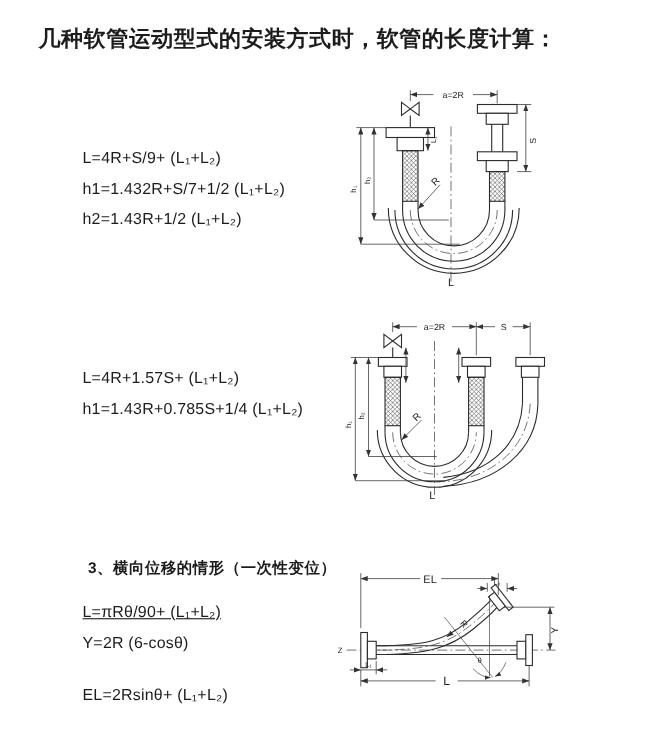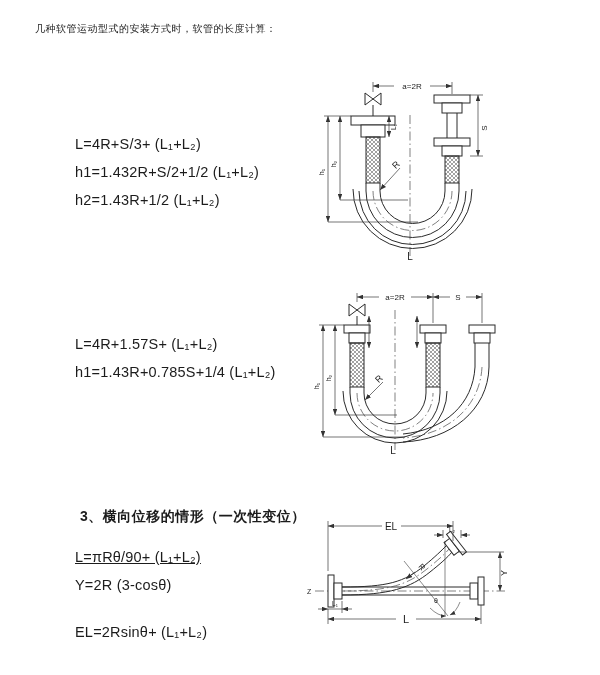--- a/index.html
+++ b/index.html
@@ -1,48 +1,48 @@
 <!DOCTYPE html>
 <html><head>
 <meta charset="utf-8">
 <style>
   html,body{margin:0;padding:0;background:#fff;}
   .page{position:relative;width:600px;height:675px;background:#ffffff;overflow:hidden;
         font-family:"Liberation Sans","DejaVu Sans",sans-serif;color:#1c1c1c;}
-  .doc-title{position:absolute;left:35px;top:22px;font-size:10px;font-weight:normal;letter-spacing:.5px;}
+  .doc-title{position:absolute;left:35px;top:22px;font-size:20px;font-weight:bold;letter-spacing:.5px;}
   .sec-head{position:absolute;left:45px;font-size:14px;font-weight:bold;letter-spacing:.5px;}
   .formula{position:absolute;left:75px;font-size:14.5px;font-weight:400;letter-spacing:.2px;}
   .diag{position:absolute;}
   
   .ln{stroke:#2b2b2b;stroke-width:1;fill:none;}
   .lnf{stroke:#2b2b2b;stroke-width:1;fill:#ffffff;}
   .hz1{stroke:#2b2b2b;stroke-width:1;fill:url(#hp1);}
   .hz2{stroke:#2b2b2b;stroke-width:1;fill:url(#hp2);}
   .dim{stroke:#3a3a3a;stroke-width:.7;fill:none;}
   .thin{stroke:#3a3a3a;stroke-width:.6;fill:none;}
   .cl{stroke:#4a4a4a;stroke-width:.7;fill:none;stroke-dasharray:9 3 1.5 3;}
   text.dt{fill:#1d1d1d;font-family:"Liberation Sans","DejaVu Sans",sans-serif;}
 </style>
 </head>
 <body>
 
 <div class="page">
 
   <div class="doc-title">几种软管运动型式的安装方式时，软管的长度计算：</div>
 
-  <div class="formula" style="top:136px;">L=4R+S/3+ (L₁+L₂)</div>
-  <div class="formula" style="top:164px;">h1=1.432R+S/2+1/2 (L₁+L₂)</div>
+  <div class="formula" style="top:136px;">L=4R+S/9+ (L₁+L₂)</div>
+  <div class="formula" style="top:164px;">h1=1.432R+S/7+1/2 (L₁+L₂)</div>
   <div class="formula" style="top:192px;">h2=1.43R+1/2 (L₁+L₂)</div>
 
   <div class="formula" style="top:336px;">L=4R+1.57S+ (L₁+L₂)</div>
   <div class="formula" style="top:364px;">h1=1.43R+0.785S+1/4 (L₁+L₂)</div>
 
   <div class="sec-head" style="top:508px;margin-left:35px;">3、横向位移的情形（一次性变位）</div>
   <div class="formula" style="top:549px;text-decoration:underline;">L=πRθ/90+ (L₁+L₂)</div>
-  <div class="formula" style="top:577px;">Y=2R (3-cosθ)</div>
+  <div class="formula" style="top:577px;">Y=2R (6-cosθ)</div>
   <div class="formula" style="top:624px;">EL=2Rsinθ+ (L₁+L₂)</div>
 
   <svg class="diag" style="left:310px;top:70px;" width="290" height="195" viewBox="0 0 290 195">
     <defs>
       <pattern id="hp1" width="4" height="4" patternUnits="userSpaceOnUse">
         <path d="M0,4 L4,0 M0,0 L4,4" stroke="#555" stroke-width="0.55"></path>
       </pattern>
       <marker id="ar1" viewBox="0 0 8 6" refX="8" refY="3" markerWidth="9" markerHeight="7" orient="auto-start-reverse">
         <path d="M0,0 L8,3 L0,6 Z" fill="#333"></path>
       </marker>

